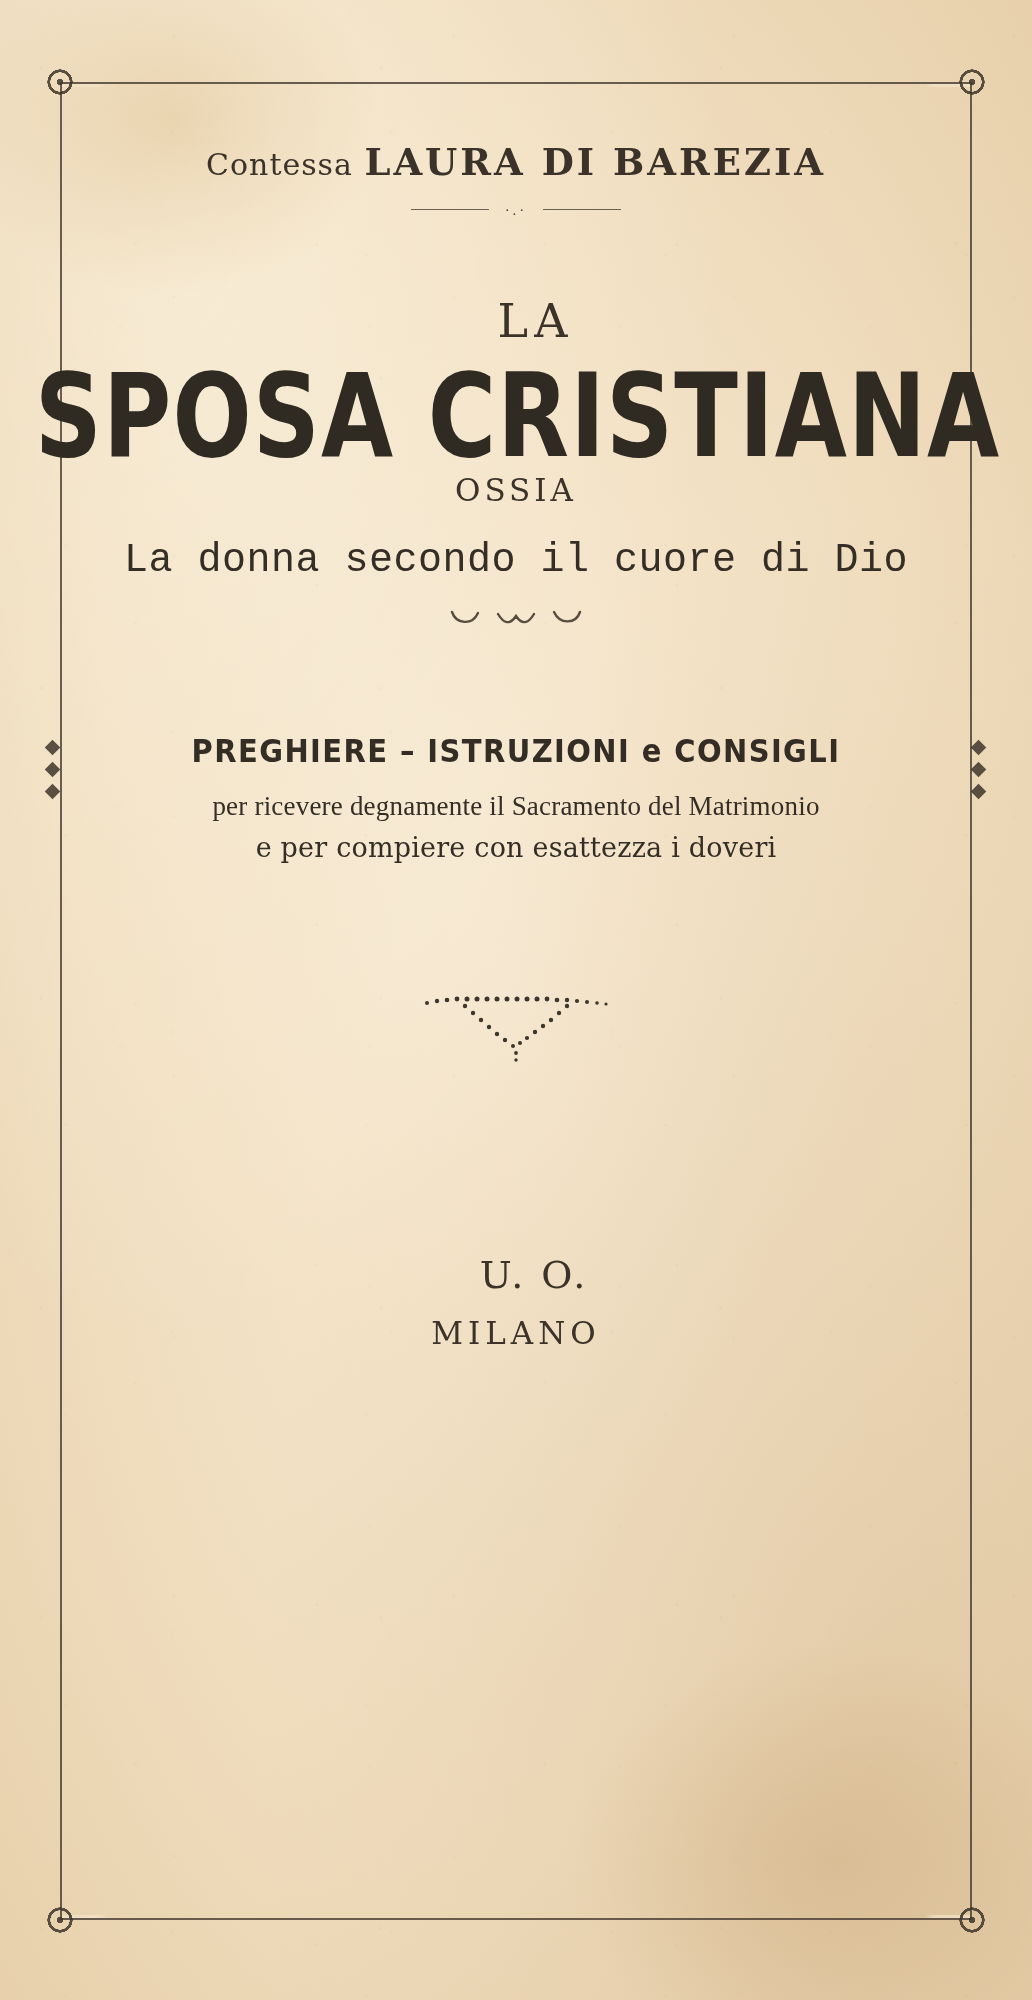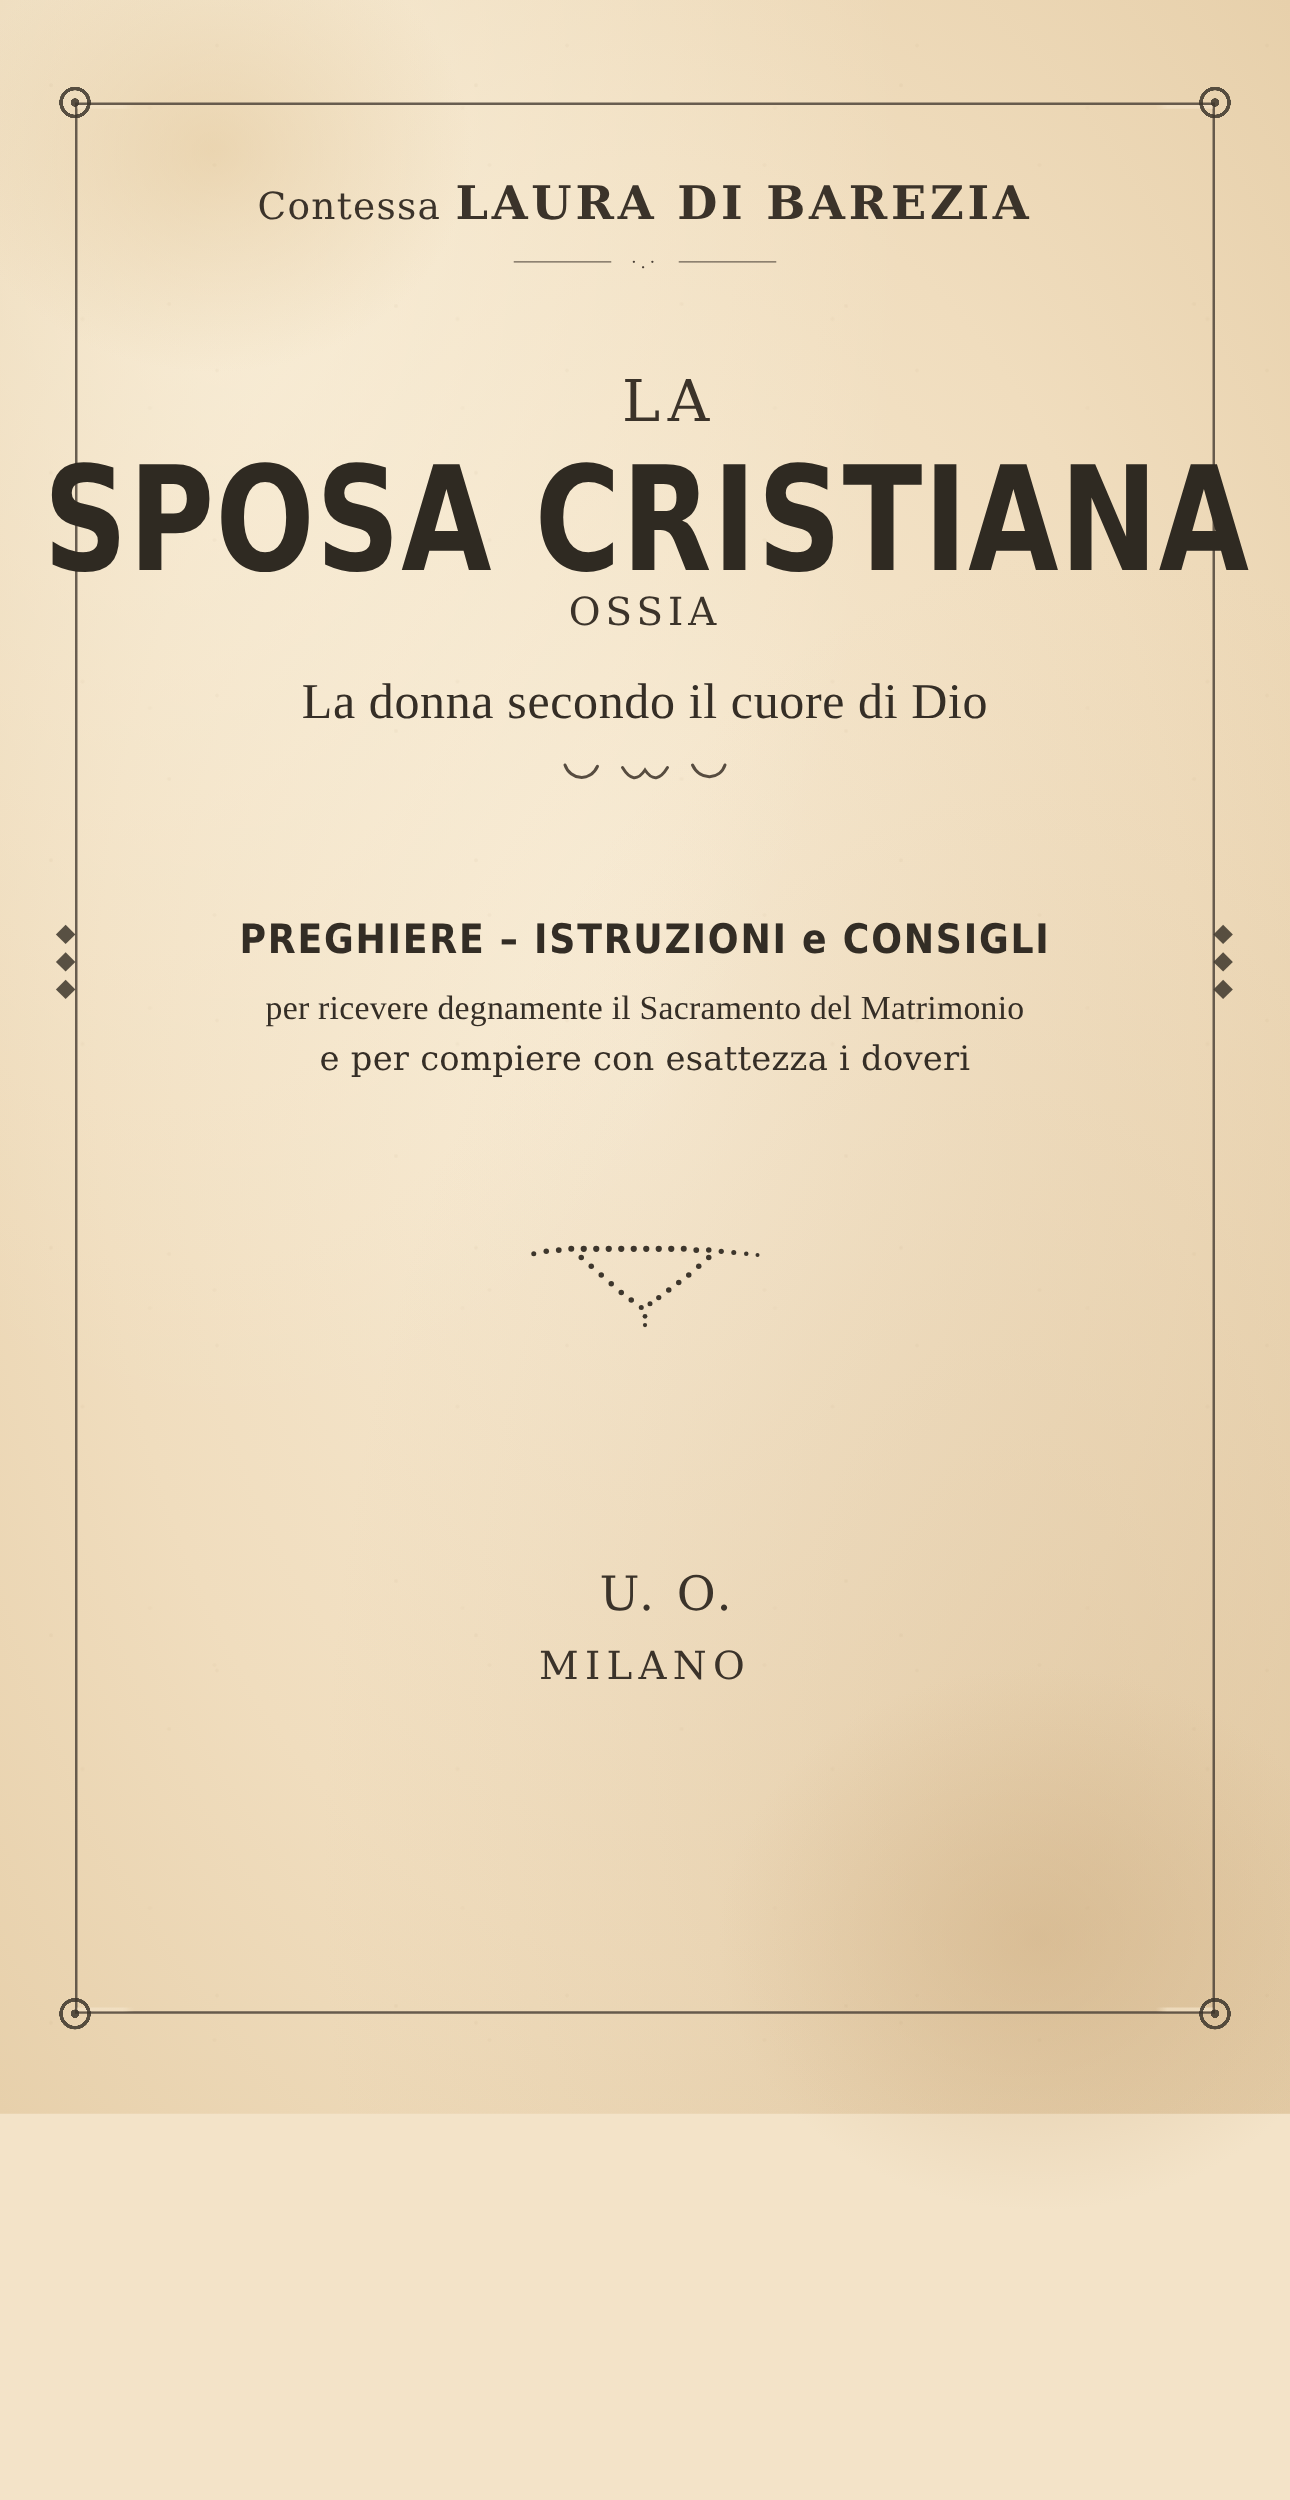--- a/index.html
+++ b/index.html
@@ -11,21 +11,21 @@
     height: 2000px;
     background: #f3e3c8;
     font-family: "Liberation Serif", serif;
     overflow: hidden;
   }
 
   
   .page {
     position: relative;
     width: 1032px;
-    height: 1691px;
+    height: 2000px;
     background:
       radial-gradient(ellipse at 18% 10%, rgba(255,250,235,0.55) 0%, rgba(255,250,235,0) 45%),
       radial-gradient(ellipse at 85% 88%, rgba(214,186,146,0.45) 0%, rgba(214,186,146,0) 50%),
       radial-gradient(ellipse at 50% 50%, #f7ead3 0%, #f0ddbe 60%, #e7d0ab 100%);
     box-sizing: border-box;
   }
   
   .grain {
     position: absolute;
     inset: 0;
@@ -190,21 +190,21 @@
   .ossia {
     margin-top: 24px;
     font-family: "DejaVu Serif", serif;
     font-size: 31px;
     letter-spacing: 4px;
     color: #3b332a;
   }
 
   .subtitle {
     margin-top: 22px;
-    font-family: Liberation Serif, serif;
+    font-family: Liberation Mono, monospace;
     font-size: 40px;
     line-height: 1.55;
     letter-spacing: .5px;
     color: #352e26;
   }
 
   .swash {
     margin: 12px auto 0;
     width: 140px;
     height: 34px;

